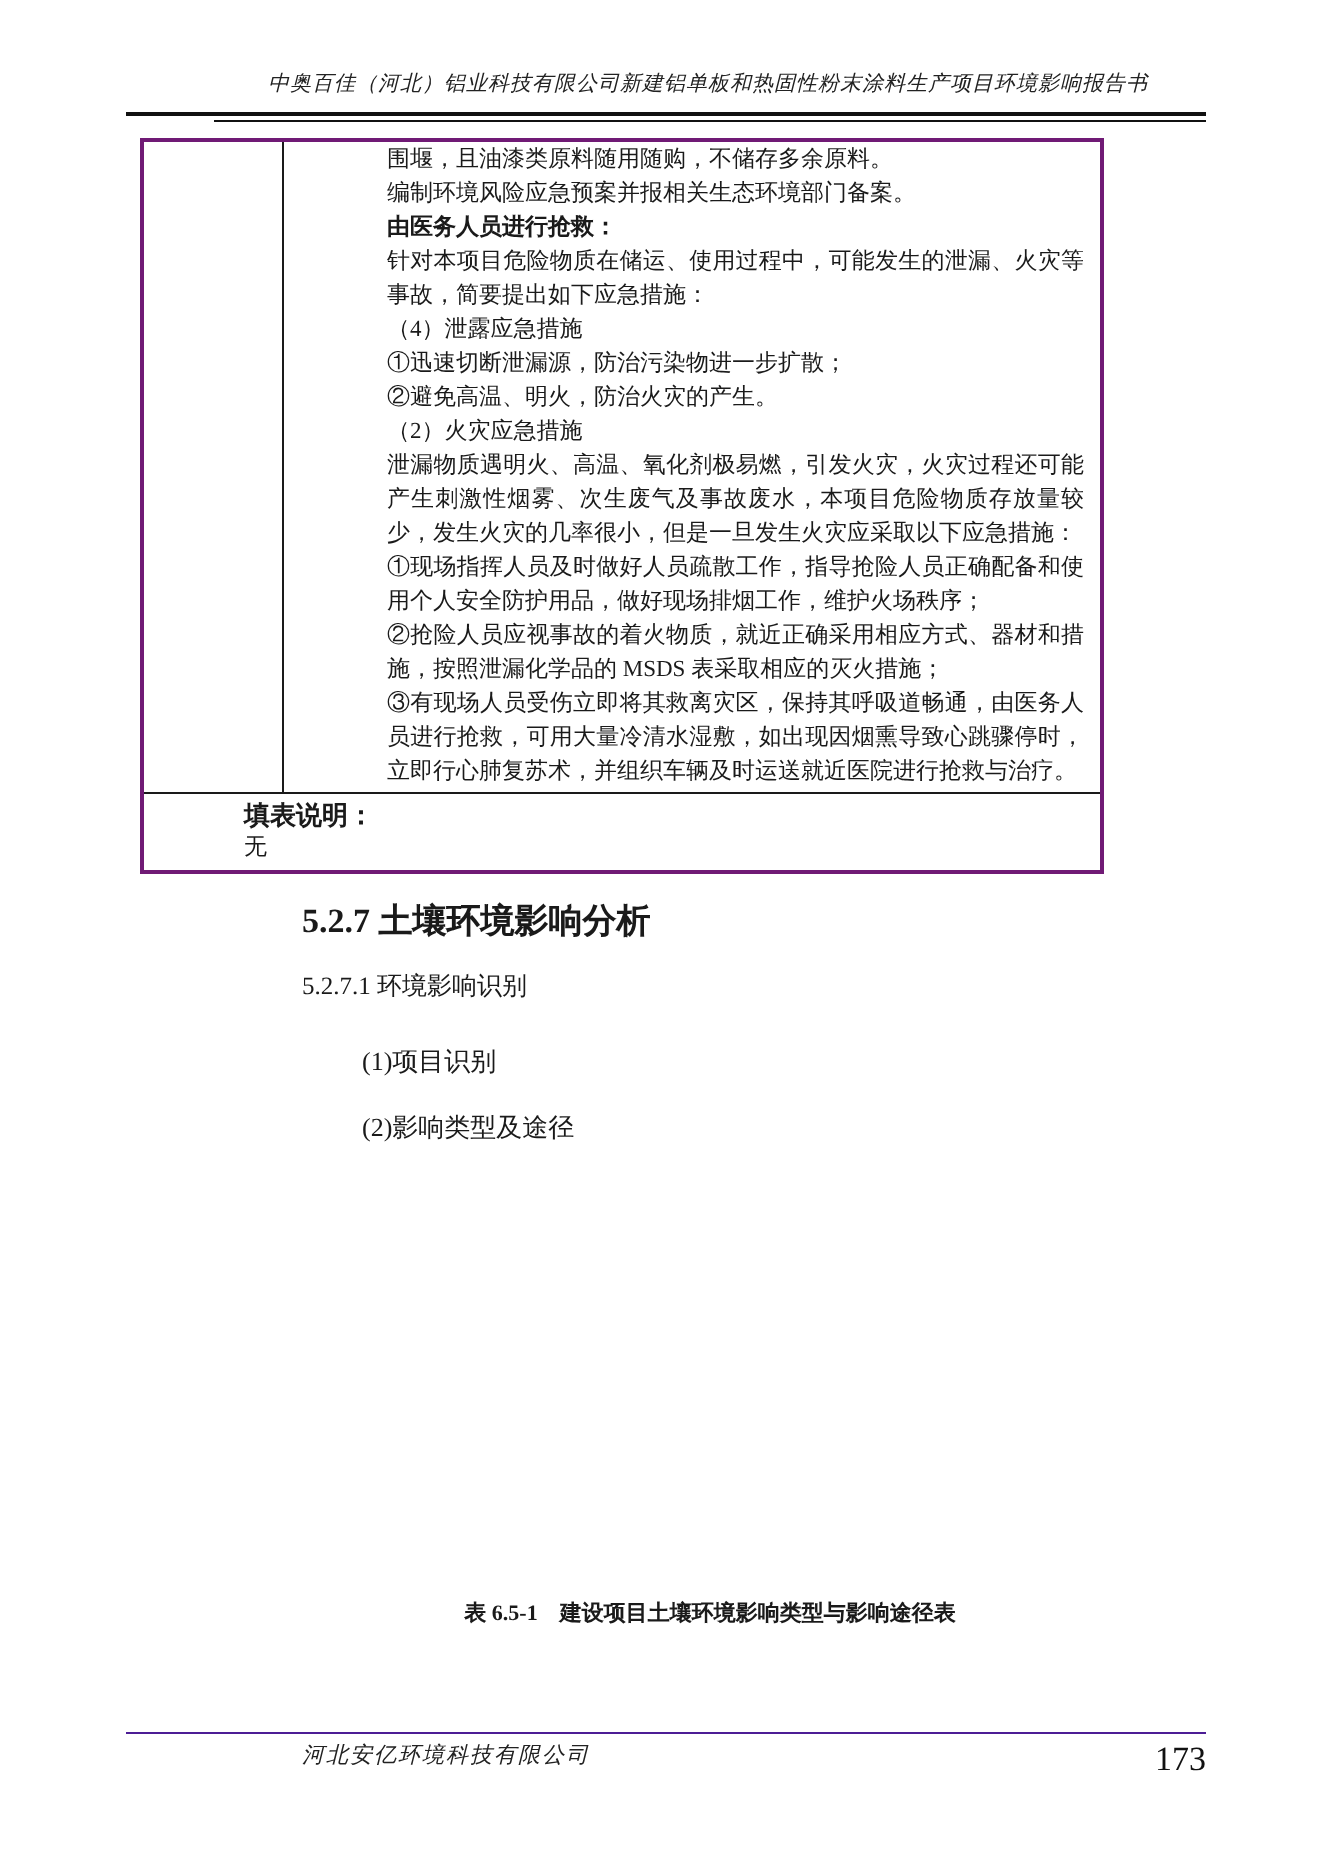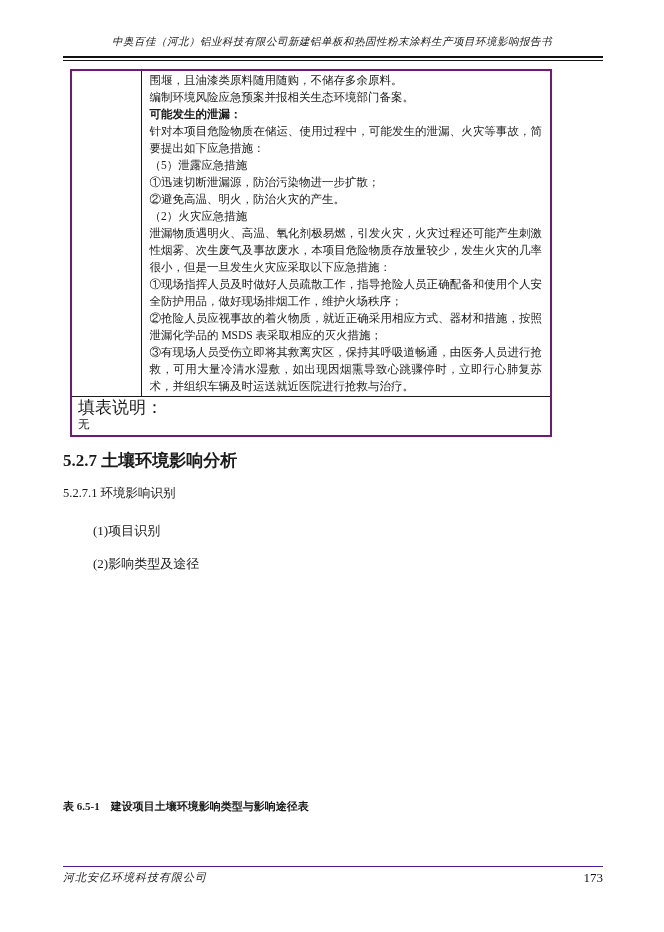--- a/index.html
+++ b/index.html
@@ -1,15 +1,15 @@
 <!DOCTYPE html>
 <html><head>
 <meta charset="utf-8">
 <style>
-  * { box-sizing: border-box; }
+  * { box-sizing: border-box; padding-left: 44px; }
   html, body { margin: 0; padding: 0; background: #ffffff; }
   .page {
     position: relative;
     width: 664px;
     height: 932px;
     background: #ffffff;
     color: #1a1a1a;
     font-family: "Liberation Serif", "DejaVu Serif", serif;
     overflow: hidden;
   }
@@ -54,22 +54,22 @@
   .rt-body { padding: 1px 8px; }
   .rt-body p {
     margin: 0;
     font-size: 11.5px;
     line-height: 17px;
     text-align: justify;
   }
   .rt-bold { font-weight: bold; }
   .rt-note { padding: 2px 6px; }
   .rt-note .note-label {
-    font-weight: normal;
-    font-size: 17px;
+    font-weight: bold;
+    font-size: 13px;
     line-height: 17px;
   }
   .rt-note .note-value {
     font-size: 11.5px;
     line-height: 17px;
   }
 
   
   .main {
     position: absolute;
@@ -90,20 +90,21 @@
     font-size: 13px;
     line-height: 29px;
     text-indent: 2em;
     text-align: justify;
   }
 
   
   .table-caption {
     position: absolute;
     top: 799px; left: 63px; width: 540px;
+    text-align: center;
     font-weight: bold;
     font-size: 11px;
     white-space: nowrap;
   }
   .soil-table {
     position: absolute;
     top: 814px; left: 79px;
     border-collapse: collapse;
     border: 1.5px solid #1a1a1a;
     table-layout: fixed;
@@ -132,42 +133,42 @@
     justify-content: space-between;
     align-items: flex-start;
   }
   .footer-company {
     font-size: 11px;
     font-style: italic;
     color: #222;
     letter-spacing: 1px;
   }
   .footer-page {
-    font-size: 13px;
+    font-size: 17px;
     color: #111;
   }
 </style>
 </head>
 <body>
 
 <div class="page">
 
   <div class="doc-header">中奥百佳（河北）铝业科技有限公司新建铝单板和热固性粉末涂料生产项目环境影响报告书</div>
   <div class="header-rule"></div>
 
   <table class="risk-table">
     <tbody>
       <tr>
         <td class="rt-left"></td>
         <td class="rt-body">
           <p>围堰，且油漆类原料随用随购，不储存多余原料。</p>
           <p>编制环境风险应急预案并报相关生态环境部门备案。</p>
-          <p class="rt-bold">可能发生的泄漏：</p>
+          <p class="rt-bold">由医务人员进行抢救：</p>
           <p>针对本项目危险物质在储运、使用过程中，可能发生的泄漏、火灾等事故，简要提出如下应急措施：</p>
-          <p>（5）泄露应急措施</p>
+          <p>（4）泄露应急措施</p>
           <p>①迅速切断泄漏源，防治污染物进一步扩散；</p>
           <p>②避免高温、明火，防治火灾的产生。</p>
           <p>（2）火灾应急措施</p>
           <p>泄漏物质遇明火、高温、氧化剂极易燃，引发火灾，火灾过程还可能产生刺激性烟雾、次生废气及事故废水，本项目危险物质存放量较少，发生火灾的几率很小，但是一旦发生火灾应采取以下应急措施：</p>
           <p>①现场指挥人员及时做好人员疏散工作，指导抢险人员正确配备和使用个人安全防护用品，做好现场排烟工作，维护火场秩序；</p>
           <p>②抢险人员应视事故的着火物质，就近正确采用相应方式、器材和措施，按照泄漏化学品的 MSDS 表采取相应的灭火措施；</p>
           <p>③有现场人员受伤立即将其救离灾区，保持其呼吸道畅通，由医务人员进行抢救，可用大量冷清水湿敷，如出现因烟熏导致心跳骤停时，立即行心肺复苏术，并组织车辆及时运送就近医院进行抢救与治疗。</p>
         </td>
       </tr>
       <tr>

